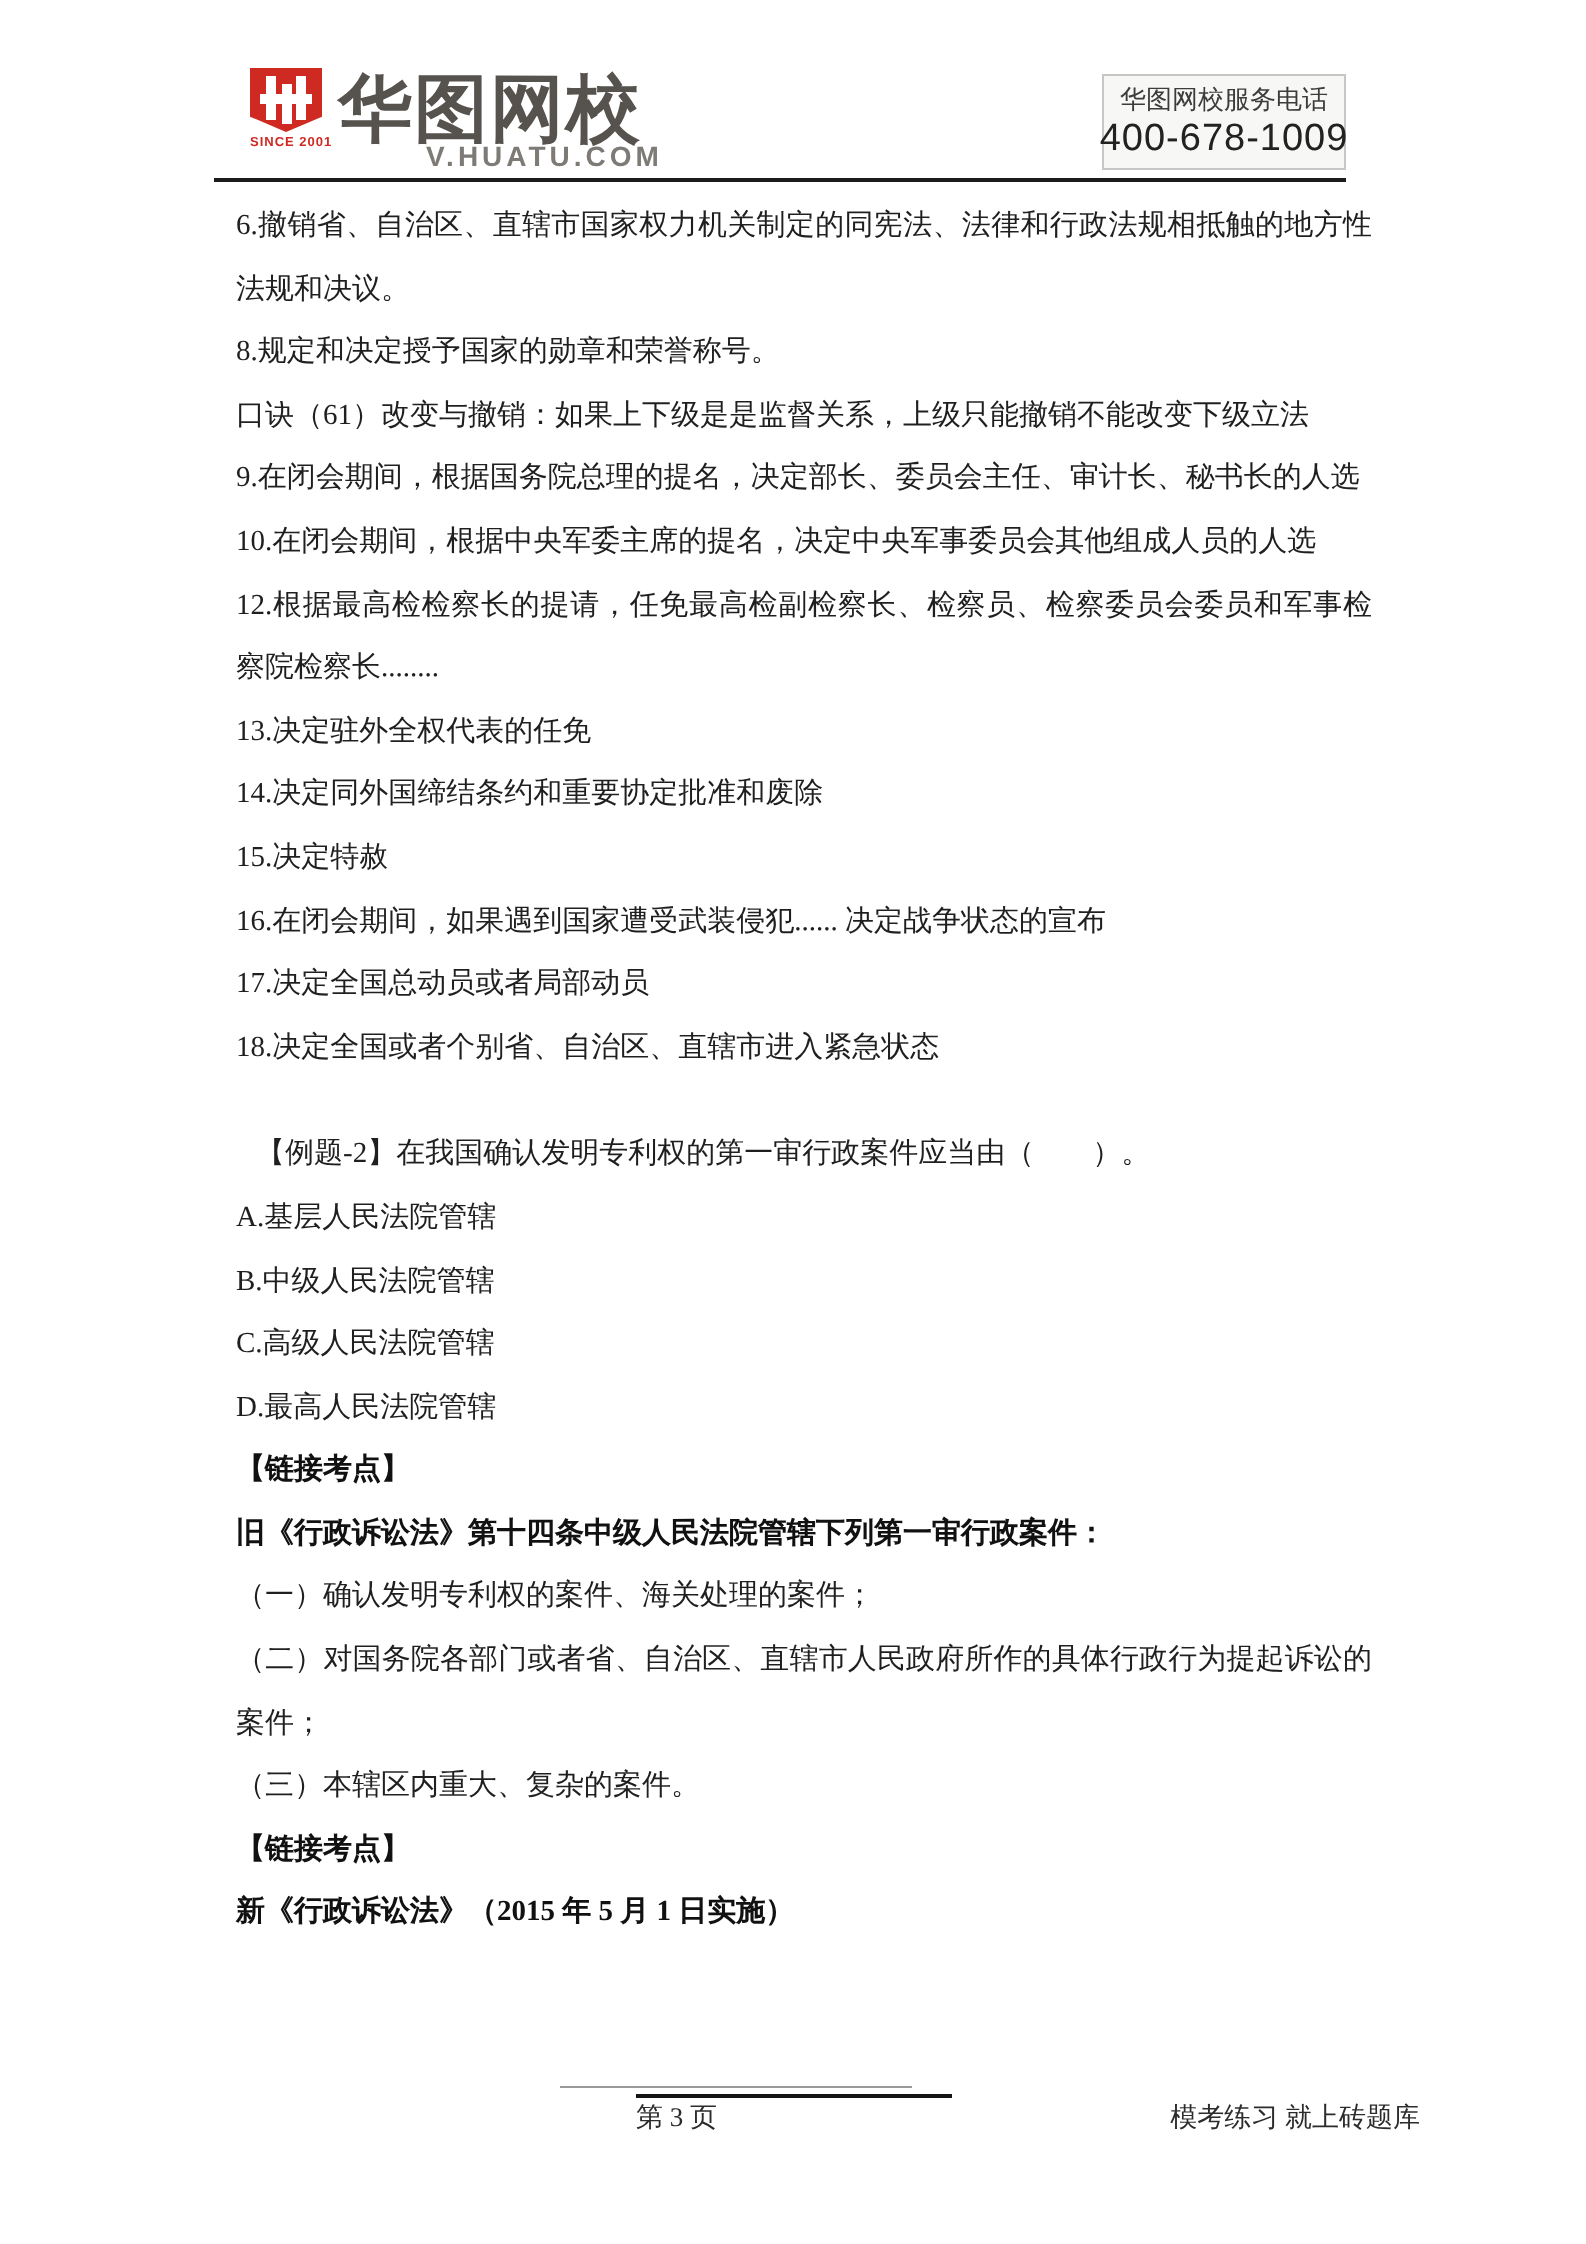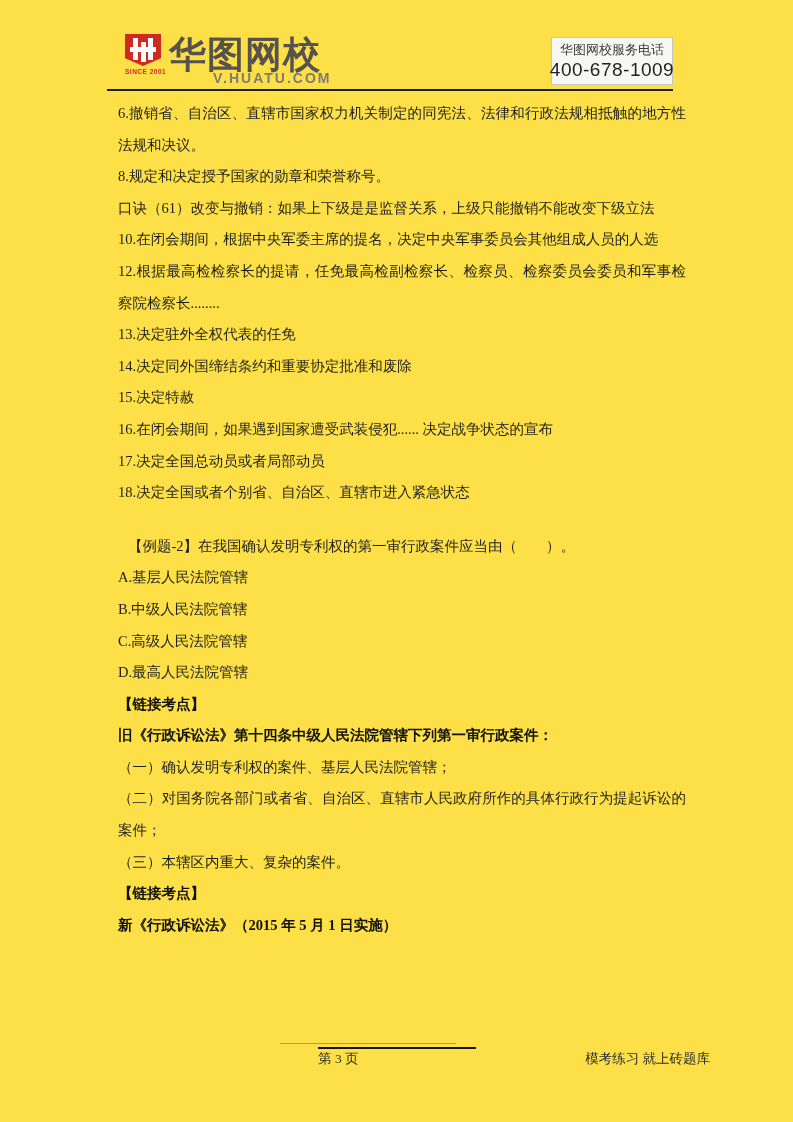--- a/index.html
+++ b/index.html
@@ -1,20 +1,20 @@
 <!DOCTYPE html>
 <html><head>
 <meta charset="utf-8">
 <style>
   * { margin:0; padding:0; box-sizing:border-box; }
   html,body { background:#e8e8e8; }
   .page {
     position:relative;
     width:793px; height:1122px;
-    background:#fde047;
+    background:#ffffff;
     margin:0 auto;
     font-family:"Liberation Serif","DejaVu Serif",serif;
     color:#1f1f1f;
     overflow:hidden;
   }
 
   
   .header {
     position:absolute; left:107px; top:28px; width:566px; height:63px;
     border-bottom:2px solid #1c1c1c;
@@ -106,38 +106,39 @@
     <div class="phone-box">
       <div class="phone-label">华图网校服务电话</div>
       <div class="phone-number">400-678-1009</div>
     </div>
   </div>
 
   <div class="body-text">
     <p>6.撤销省、自治区、直辖市国家权力机关制定的同宪法、法律和行政法规相抵触的地方性法规和决议。</p>
     <p>8.规定和决定授予国家的勋章和荣誉称号。</p>
     <p>口诀（61）改变与撤销：如果上下级是是监督关系，上级只能撤销不能改变下级立法</p>
+    <p>9.在闭会期间，根据国务院总理的提名，决定部长、委员会主任、审计长、秘书长的人选</p>
     <p>10.在闭会期间，根据中央军委主席的提名，决定中央军事委员会其他组成人员的人选</p>
     <p>12.根据最高检检察长的提请，任免最高检副检察长、检察员、检察委员会委员和军事检察院检察长........</p>
     <p>13.决定驻外全权代表的任免</p>
     <p>14.决定同外国缔结条约和重要协定批准和废除</p>
     <p>15.决定特赦</p>
     <p>16.在闭会期间，如果遇到国家遭受武装侵犯...... 决定战争状态的宣布</p>
     <p>17.决定全国总动员或者局部动员</p>
     <p>18.决定全国或者个别省、自治区、直辖市进入紧急状态</p>
 
     <p class="p-example">【例题-2】在我国确认发明专利权的第一审行政案件应当由（　　）。</p>
     <p>A.基层人民法院管辖</p>
     <p>B.中级人民法院管辖</p>
     <p>C.高级人民法院管辖</p>
     <p>D.最高人民法院管辖</p>
 
     <p class="p-bold">【链接考点】</p>
     <p class="p-bold">旧《行政诉讼法》第十四条中级人民法院管辖下列第一审行政案件：</p>
-    <p>（一）确认发明专利权的案件、基层人民法院管辖；</p>
+    <p>（一）确认发明专利权的案件、海关处理的案件；</p>
     <p>（二）对国务院各部门或者省、自治区、直辖市人民政府所作的具体行政行为提起诉讼的案件；</p>
     <p>（三）本辖区内重大、复杂的案件。</p>
 
     <p class="p-bold">【链接考点】</p>
     <p class="p-bold">新《行政诉讼法》（2015 年 5 月 1 日实施）</p>
   </div>
 
   <div class="footer-line-thin"></div>
   <div class="footer-line-thick"></div>
   <div class="footer-page">第 3 页</div>

